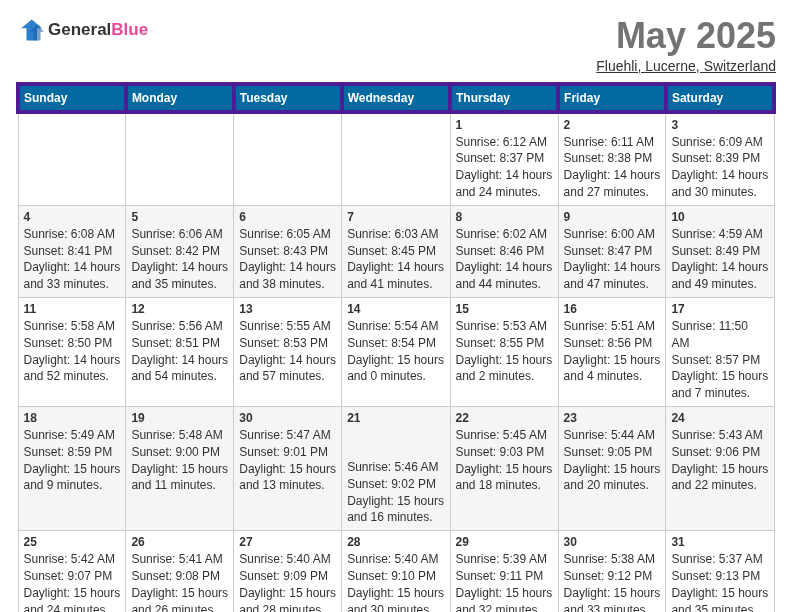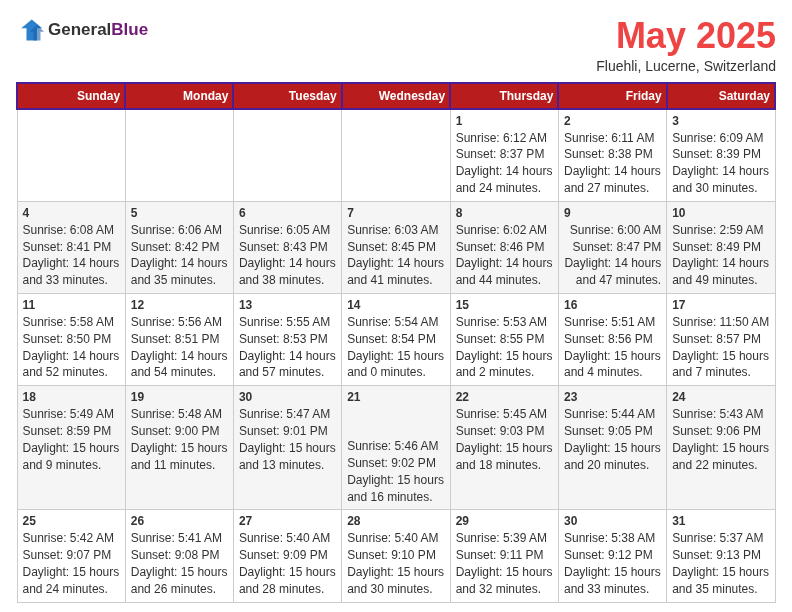--- a/index.html
+++ b/index.html
@@ -24,41 +24,42 @@
     .logo-icon {
       width: 28px;
       height: 28px;
     }
     .title-block {
       text-align: right;
     }
     .calendar-title {
       font-size: 36px;
       font-weight: bold;
-      color: #ef4444;
+      color: #737373;
       line-height: 1.1;
     }
     .calendar-subtitle {
       font-size: 14px;
       color: #333;
       margin-top: 2px;
+      text-decoration: underline;
     }
     table {
       width: 100%;
       border-collapse: collapse;
       font-size: 10px;
     }
     thead th {
-      background-color: #b91c1c;
+      background-color: #0369a1;
       color: #fff;
-      text-align: right;
+      text-align: left;
       padding: 5px 4px;
       font-size: 12px;
       font-weight: bold;
-      border: 2px solid #4c1d95;
+      border: 4px solid #4c1d95;
     }
     tbody td {
       border: 1px solid #ccc;
       vertical-align: top;
       padding: 4px 5px;
       width: 109px;
       min-height: 80px;
       background: #fff;
     }
     tbody tr:nth-child(even) td {
@@ -84,21 +85,21 @@
 
 <div class="header">
   <div class="logo">
     <svg class="logo-icon" viewBox="0 0 32 32" xmlns="http://www.w3.org/2000/svg">
       <rect x="0" y="0" width="32" height="32" fill="none"></rect>
       <polygon points="18,4 30,14 24,14 24,28 12,28 12,14 6,14" fill="#2b7fcc"></polygon>
       <polygon points="24,10 32,18 28,18 28,28 20,28 20,18 16,18" fill="#1a5fa8" opacity="0.6"></polygon>
     </svg>
     <div>
       <div style="font-size:17px;font-weight:bold;color:#333;line-height:1.1;">
-        <span>General</span><span style="color:#701a75;">Blue</span>
+        <span>General</span><span style="color:#ec4899;">Blue</span>
       </div>
     </div>
   </div>
   <div class="title-block">
     <div class="calendar-title">May 2025</div>
     <div class="calendar-subtitle">Fluehli, Lucerne, Switzerland</div>
   </div>
 </div>
 
 <table>
@@ -172,28 +173,28 @@
         </td>
         <td>
           <div class="day-number">8</div>
           <div class="day-info" style="white-space: pre-line;">Sunrise: 6:02 AM
 Sunset: 8:46 PM
 Daylight: 14 hours
 and 44 minutes.</div>
         </td>
         <td>
           <div class="day-number">9</div>
-          <div class="day-info" style="white-space: pre-line; text-align: right;">Sunrise: 6:00 AM
+          <div class="day-info" style="white-space: pre-line;">Sunrise: 6:00 AM
 Sunset: 8:47 PM
 Daylight: 14 hours
 and 47 minutes.</div>
         </td>
         <td>
           <div class="day-number">10</div>
-          <div class="day-info" style="white-space: pre-line;">Sunrise: 2:59 AM
+          <div class="day-info" style="white-space: pre-line;">Sunrise: 4:59 AM
 Sunset: 8:49 PM
 Daylight: 14 hours
 and 49 minutes.</div>
         </td>
       </tr>
       <tr>
         <td>
           <div class="day-number">11</div>
           <div class="day-info" style="white-space: pre-line;">Sunrise: 5:58 AM
 Sunset: 8:50 PM

